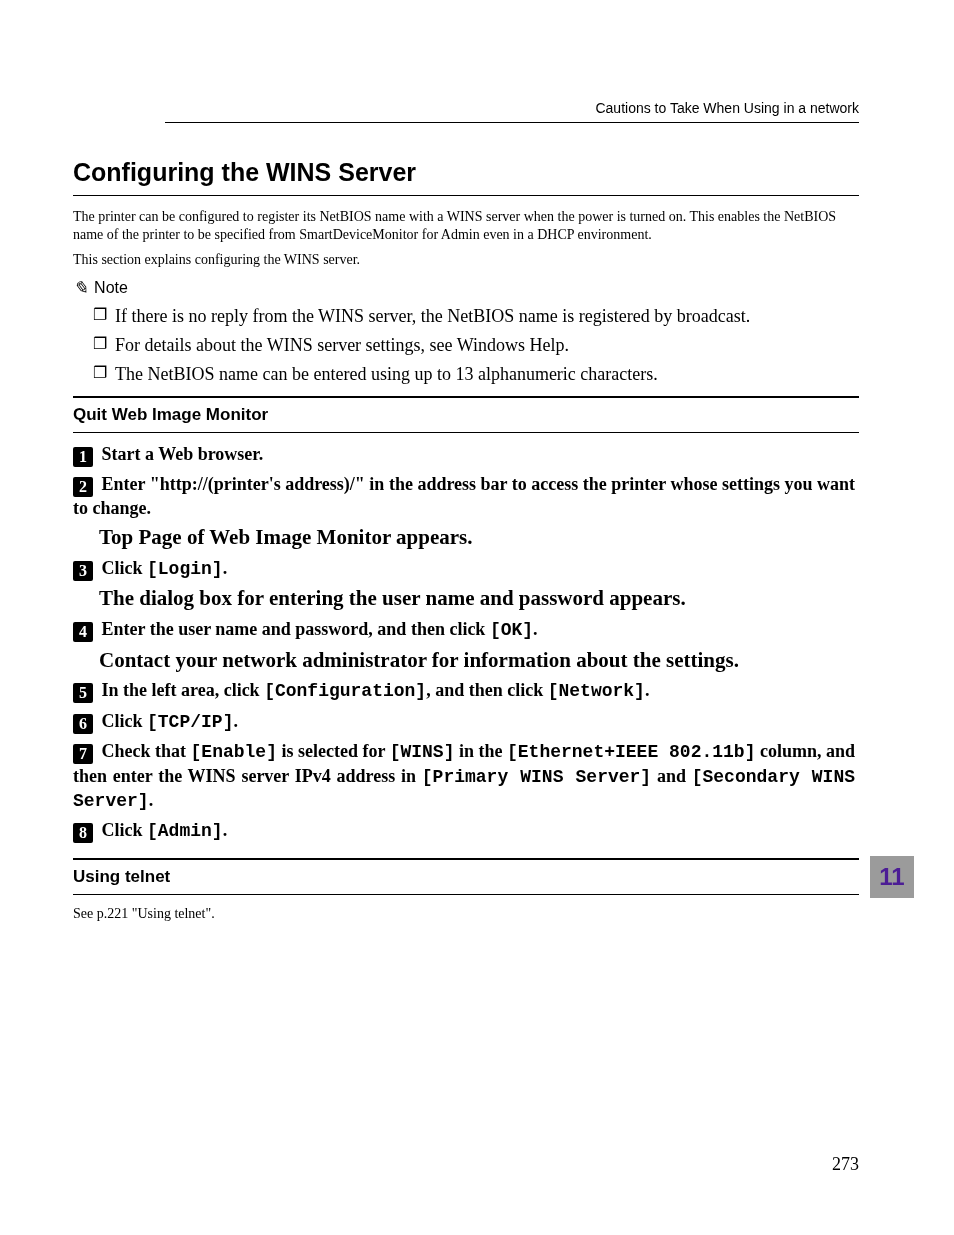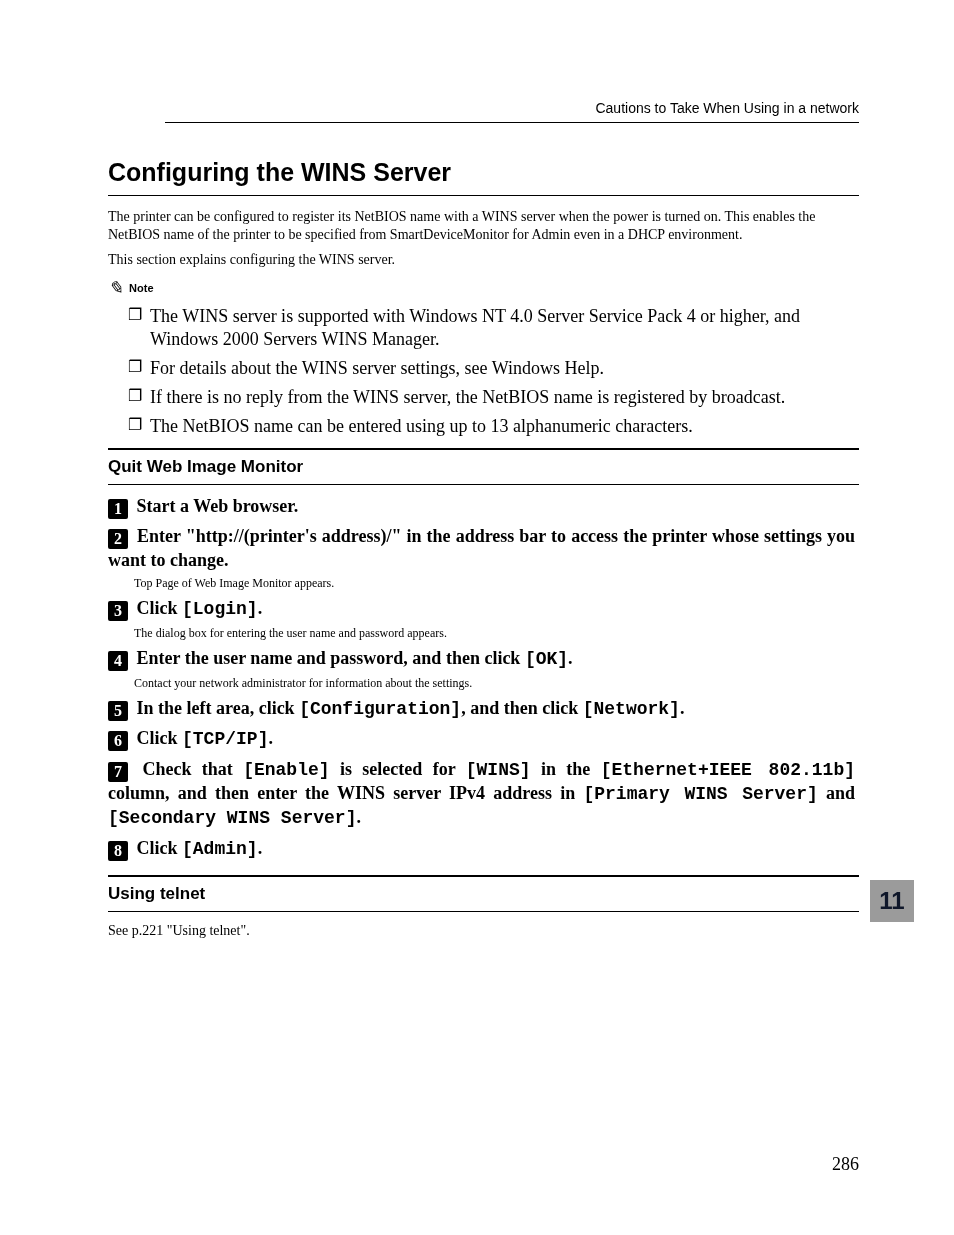--- a/index.html
+++ b/index.html
@@ -6,21 +6,21 @@
     margin: 0;
     background: #fff;
     font-family: "Palatino Linotype", "Book Antiqua", Palatino, Georgia, serif;
     color: #000;
   }
   .page {
     width: 954px;
     height: 1235px;
     position: relative;
     box-sizing: border-box;
-    padding: 100px 95px 60px 108px;
+    padding: 100px 95px 60px 73px;
   }
   .running-head {
     position: absolute;
     top: 100px;
     right: 95px;
     font-family: Arial, Helvetica, sans-serif;
     font-size: 14px;
   }
   .head-rule {
     position: absolute;
@@ -49,22 +49,22 @@
   }
   .note-line {
     display: flex;
     align-items: center;
     gap: 6px;
     margin-top: 6px;
     margin-bottom: 6px;
   }
   .note-label {
     font-family: Arial, Helvetica, sans-serif;
-    font-weight: bold;
-    font-size: 11px;
+    font-weight: normal;
+    font-size: 16px;
   }
   .note-icon {
     font-style: italic;
     font-size: 18px;
   }
   ul.notes {
     list-style: none;
     margin: 0 0 10px 0;
     padding: 0 0 0 20px;
   }
@@ -110,32 +110,33 @@
     vertical-align: -2px;
     margin-right: 4px;
   }
   .step-head { font-weight: bold; }
   .ui-label {
     font-family: Liberation Mono, monospace;
     font-weight: bold;
   }
   .step-body-indent {
     margin: 4px 0 4px 26px;
-    font-size: 12px;
+    font-size: 21px;
     line-height: 1.28;
+    font-weight: bold;
   }
   .justify { text-align: justify; }
   .chapter-tab {
     position: absolute;
     right: 40px;
-    top: 880px;
+    top: 856px;
     width: 44px;
     height: 42px;
     background: #9b9b9b;
-    color: #0f172a;
+    color: #4c1d95;
     font-family: Arial, Helvetica, sans-serif;
     font-weight: bold;
     font-size: 24px;
     display: flex;
     align-items: center;
     justify-content: center;
   }
   .page-number {
     position: absolute;
     bottom: 60px;
@@ -158,23 +159,22 @@
 
     <p class="body">The printer can be configured to register its NetBIOS name with a WINS server when the power is turned on. This enables the NetBIOS name of the printer to be specified from SmartDeviceMonitor for Admin even in a DHCP environment.</p>
     <p class="body">This section explains configuring the WINS server.</p>
 
     <div class="note-line">
       <span class="note-icon">✎</span>
       <span class="note-label">Note</span>
     </div>
 
     <ul class="notes">
-      <li>The WINS server is supported with Windows NT 4.0 Server Service Pack 4 or higher, and Windows 2000 Servers WINS Manager.</li>
+      <li>If there is no reply from the WINS server, the NetBIOS name is registered by broadcast.</li>
       <li>For details about the WINS server settings, see Windows Help.</li>
-      <li>If there is no reply from the WINS server, the NetBIOS name is registered by broadcast.</li>
       <li>The NetBIOS name can be entered using up to 13 alphanumeric characters.</li>
     </ul>
 
     <div class="subsection-hr"></div>
     <div class="subsection-title">Quit Web Image Monitor</div>
     <div class="subsection-hr-thin"></div>
 
     <div class="step">
       <span class="num">1</span>
       <span class="step-head">Start a Web browser.</span>
@@ -221,14 +221,14 @@
 
     <div class="subsection-hr" style="margin-top:14px"></div>
     <div class="subsection-title">Using telnet</div>
     <div class="subsection-hr-thin"></div>
 
     <p class="body">See p.221 "Using telnet".</p>
 
   </div>
 
   <div class="chapter-tab">11</div>
-  <div class="page-number">286</div>
+  <div class="page-number">273</div>
 </div>
 
 </body></html>

